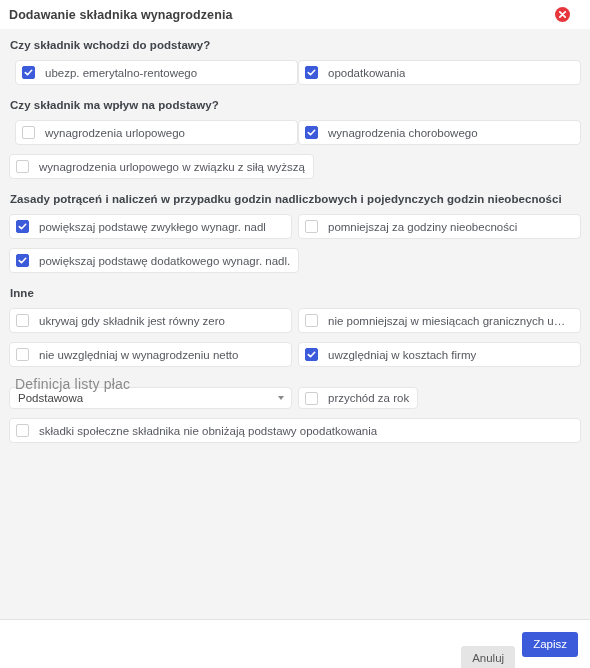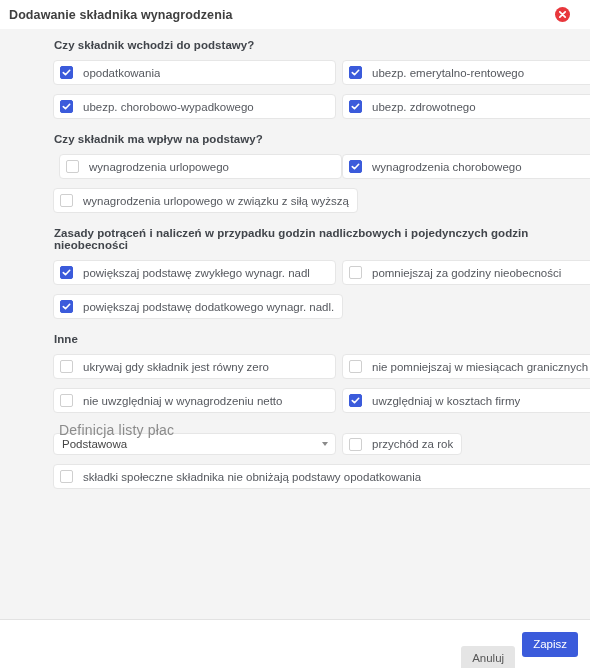--- a/index.html
+++ b/index.html
@@ -91,21 +91,20 @@
     background: #3b67d6;
   }
 
   
   .dlg-body {
     flex: 1 1 auto;
     background: #f4f4f4;
     padding: 10px 9px 0 9px;
     box-sizing: border-box;
     overflow: hidden;
-    margin-left: 44px;
   }
   .section { margin-bottom: 2px; }
   .section-title {
     font-size: 11.5px;
     font-weight: bold;
     color: #41454b;
     margin: 0 0 9px 1px;
     letter-spacing: .05px;
   }
   .section + .section .section-title { margin-top: 14px; }
@@ -254,64 +253,42 @@
     </div>
   </div>
 
 
   <div class="dlg-body">
 
     <div class="section">
       <div class="section-title">Czy składnik wchodzi do podstawy?</div>
 
       <div class="row">
+        <div class="col right">
+          <div class="cbfield">
+            <span class="cb checked">
+              <svg width="9" height="9" viewBox="0 0 9 9">
+                  <path d="M1.3 4.6 L3.5 6.7 L7.7 2.3" stroke="#ffffff" stroke-width="1.6" fill="none" stroke-linecap="round" stroke-linejoin="round"></path>
+                </svg>
+            </span>
+            <span class="cb-label">ubezp. emerytalno-rentowego</span>
+          </div>
+        </div>
         <div class="col">
           <div class="cbfield">
             <span class="cb checked">
               <svg width="9" height="9" viewBox="0 0 9 9">
                   <path d="M1.3 4.6 L3.5 6.7 L7.7 2.3" stroke="#ffffff" stroke-width="1.6" fill="none" stroke-linecap="round" stroke-linejoin="round"></path>
                 </svg>
             </span>
             <span class="cb-label">opodatkowania</span>
           </div>
         </div>
-        <div class="col right">
-          <div class="cbfield">
-            <span class="cb checked">
-              <svg width="9" height="9" viewBox="0 0 9 9">
-                  <path d="M1.3 4.6 L3.5 6.7 L7.7 2.3" stroke="#ffffff" stroke-width="1.6" fill="none" stroke-linecap="round" stroke-linejoin="round"></path>
-                </svg>
-            </span>
-            <span class="cb-label">ubezp. emerytalno-rentowego</span>
-          </div>
-        </div>
-      </div>
-
-      <div class="row">
-        <div class="col">
-          <div class="cbfield">
-            <span class="cb checked">
-              <svg width="9" height="9" viewBox="0 0 9 9">
-                  <path d="M1.3 4.6 L3.5 6.7 L7.7 2.3" stroke="#ffffff" stroke-width="1.6" fill="none" stroke-linecap="round" stroke-linejoin="round"></path>
-                </svg>
-            </span>
-            <span class="cb-label">ubezp. chorobowo-wypadkowego</span>
-          </div>
-        </div>
-        <div class="col right">
-          <div class="cbfield">
-            <span class="cb checked">
-              <svg width="9" height="9" viewBox="0 0 9 9">
-                  <path d="M1.3 4.6 L3.5 6.7 L7.7 2.3" stroke="#ffffff" stroke-width="1.6" fill="none" stroke-linecap="round" stroke-linejoin="round"></path>
-                </svg>
-            </span>
-            <span class="cb-label">ubezp. zdrowotnego</span>
-          </div>
-        </div>
-      </div>
+      </div>
+
     </div>
 
     <div class="section">
       <div class="section-title">Czy składnik ma wpływ na podstawy?</div>
 
       <div class="row">
         <div class="col right">
           <div class="cbfield">
             <span class="cb"></span>
             <span class="cb-label">wynagrodzenia urlopowego</span>

